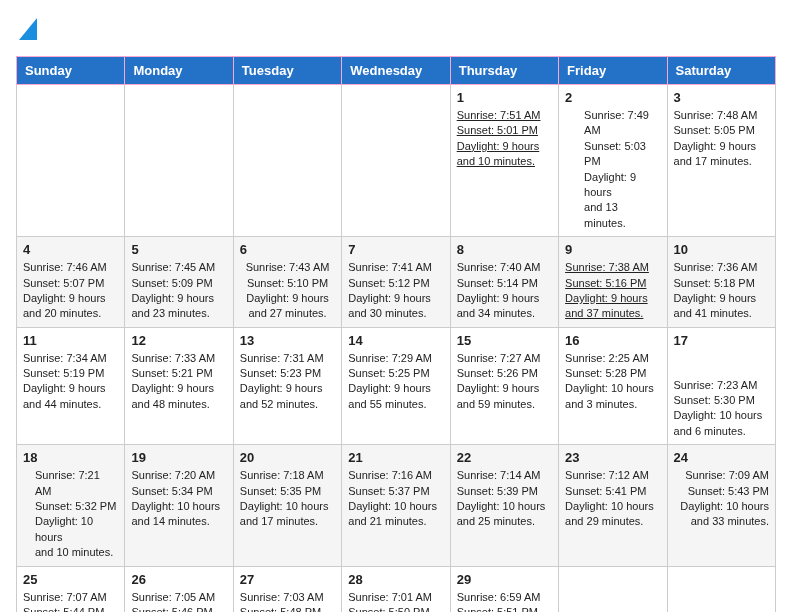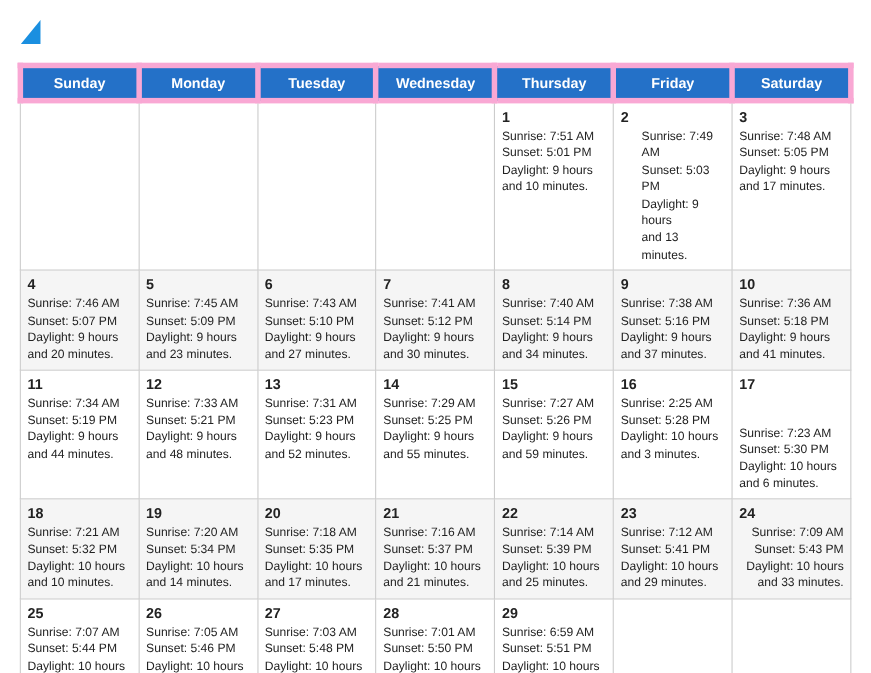--- a/index.html
+++ b/index.html
@@ -36,22 +36,22 @@
     .calendar {
       width: 100%;
       border-collapse: collapse;
     }
     .calendar th {
       background-color: #2471c8;
       color: #fff;
       font-size: 13px;
       font-weight: bold;
       padding: 6px 8px;
-      text-align: center;
-      border: 5px solid #f9a8d4;
+      text-align: left;
+      border: 1px solid #f9a8d4;
     }
     .calendar td {
       vertical-align: top;
       border: 1px solid #ccc;
       padding: 5px 6px;
       width: 108px;
       min-height: 80px;
       font-size: 11px;
       color: #222;
       background: #fff;
@@ -110,21 +110,21 @@
       </tr>
   </thead>
   <tbody id="calendar-body">
   <tr>
         <td class="empty-cell"></td>
         <td class="empty-cell"></td>
         <td class="empty-cell"></td>
         <td class="empty-cell"></td>
         <td>
           <span class="day-num">1</span>
-          <div class="day-info" style="white-space: pre-line;">Sunrise: 7:51 AM
+          <div class="day-info" style="white-space: pre-line; text-decoration: underline;">Sunrise: 7:51 AM
 Sunset: 5:01 PM
 Daylight: 9 hours
 and 10 minutes.</div>
         </td>
         <td>
           <span class="day-num">2</span>
           <div class="day-info" style="white-space: pre-line; margin-left: 19px;">Sunrise: 7:49 AM
 Sunset: 5:03 PM
 Daylight: 9 hours
 and 13 minutes.</div>
@@ -147,42 +147,42 @@
         </td>
         <td>
           <span class="day-num">5</span>
           <div class="day-info" style="white-space: pre-line;">Sunrise: 7:45 AM
 Sunset: 5:09 PM
 Daylight: 9 hours
 and 23 minutes.</div>
         </td>
         <td>
           <span class="day-num">6</span>
-          <div class="day-info" style="white-space: pre-line;">Sunrise: 7:43 AM
+          <div class="day-info" style="white-space: pre-line; text-align: center;">Sunrise: 7:43 AM
 Sunset: 5:10 PM
 Daylight: 9 hours
 and 27 minutes.</div>
         </td>
         <td>
           <span class="day-num">7</span>
           <div class="day-info" style="white-space: pre-line;">Sunrise: 7:41 AM
 Sunset: 5:12 PM
 Daylight: 9 hours
 and 30 minutes.</div>
         </td>
         <td>
           <span class="day-num">8</span>
           <div class="day-info" style="white-space: pre-line;">Sunrise: 7:40 AM
 Sunset: 5:14 PM
 Daylight: 9 hours
 and 34 minutes.</div>
         </td>
         <td>
           <span class="day-num">9</span>
-          <div class="day-info" style="white-space: pre-line;">Sunrise: 7:38 AM
+          <div class="day-info" style="white-space: pre-line; text-decoration: underline;">Sunrise: 7:38 AM
 Sunset: 5:16 PM
 Daylight: 9 hours
 and 37 minutes.</div>
         </td>
         <td>
           <span class="day-num">10</span>
           <div class="day-info" style="white-space: pre-line;">Sunrise: 7:36 AM
 Sunset: 5:18 PM
 Daylight: 9 hours
 and 41 minutes.</div>
@@ -235,21 +235,21 @@
           <span class="day-num">17</span>
           <div class="day-info" style="white-space: pre-line; margin-top: 30px;">Sunrise: 7:23 AM
 Sunset: 5:30 PM
 Daylight: 10 hours
 and 6 minutes.</div>
         </td>
       </tr>
       <tr>
         <td>
           <span class="day-num">18</span>
-          <div class="day-info" style="white-space: pre-line;">Sunrise: 7:21 AM
+          <div class="day-info" style="white-space: pre-line; margin-left: 12px;">Sunrise: 7:21 AM
 Sunset: 5:32 PM
 Daylight: 10 hours
 and 10 minutes.</div>
         </td>
         <td>
           <span class="day-num">19</span>
           <div class="day-info" style="white-space: pre-line;">Sunrise: 7:20 AM
 Sunset: 5:34 PM
 Daylight: 10 hours
 and 14 minutes.</div>

